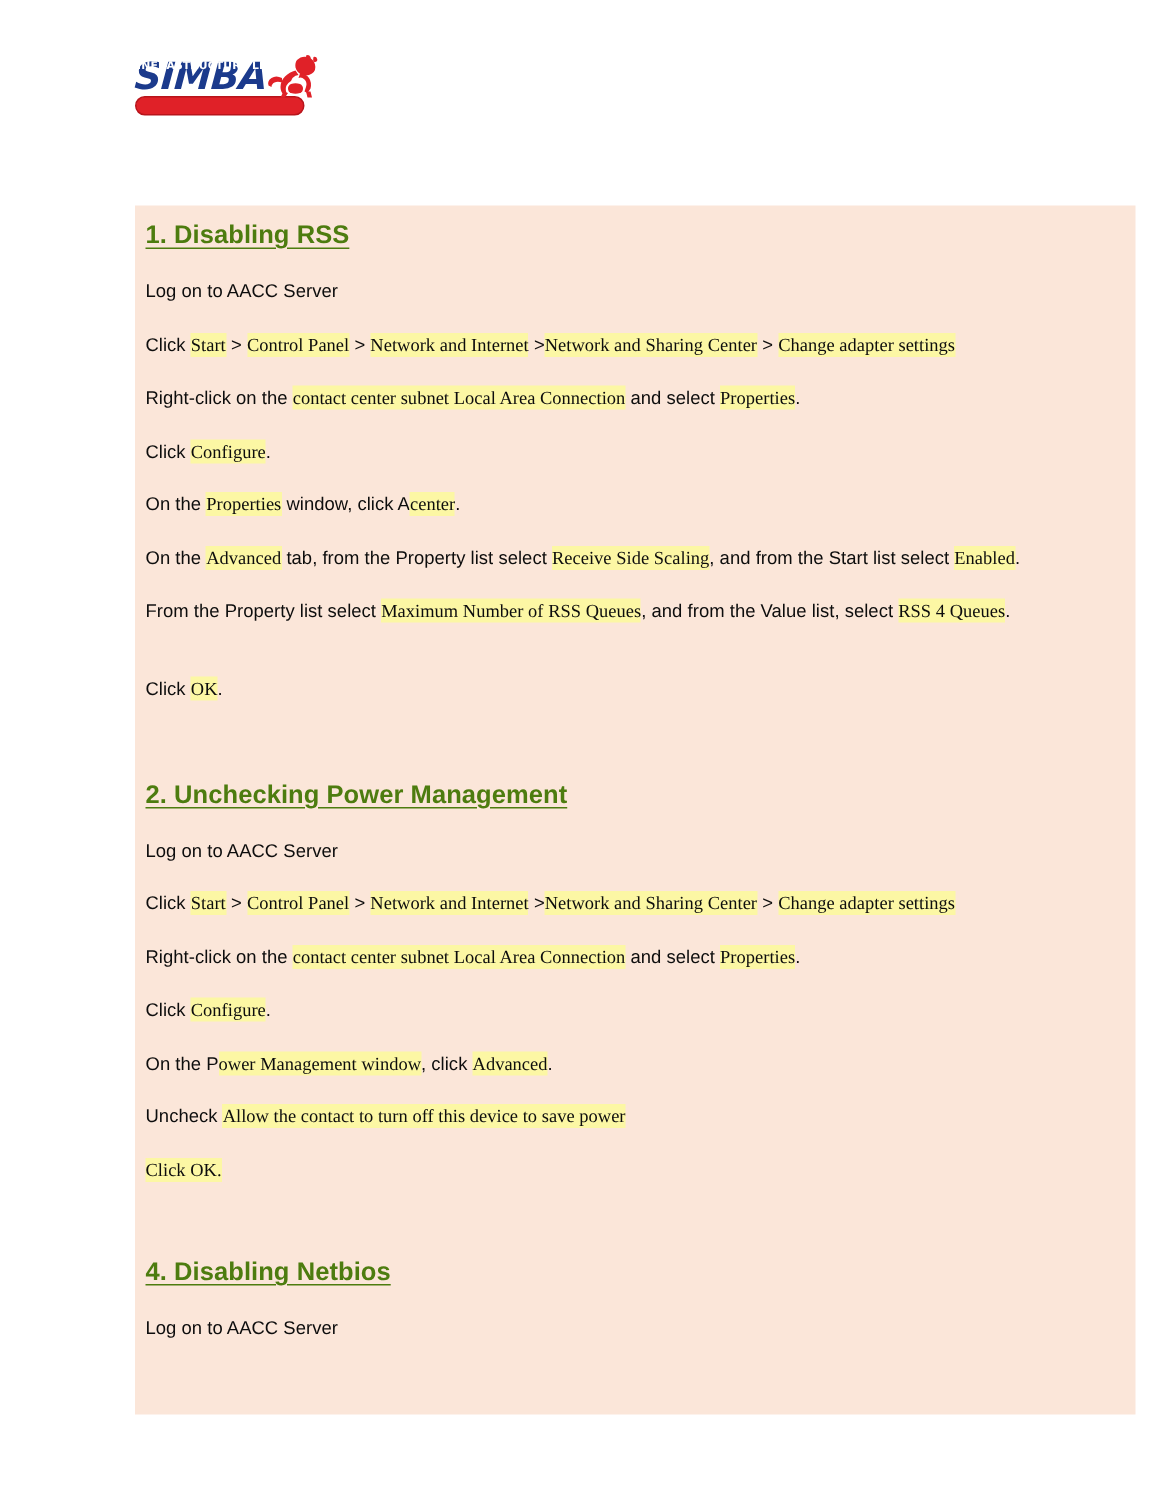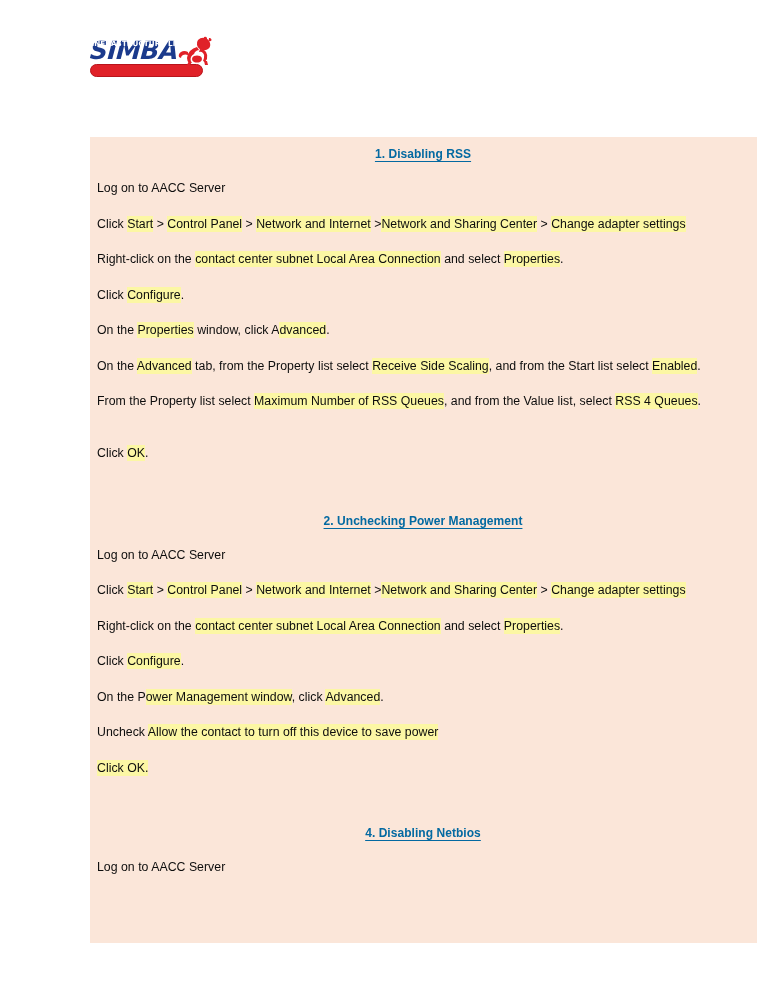--- a/index.html
+++ b/index.html
@@ -87,43 +87,43 @@
     box-sizing: border-box;
     padding: 0;
   }
 
   .inner {
     padding: 0 8px 0 7px;
   }
 
   
   .sec-title {
-    font-size: 12px;
+    font-size: 17px;
     font-weight: bold;
-    color: #0369a1;
+    color: #4d7c0f;
     text-decoration: underline;
     text-underline-offset: 2.5px;
     letter-spacing: 0.05px;
     margin: 0;
     padding: 0;
-    text-align: center;
   }
   .para {
     font-size: 12.3px;
     color: #0d0d0d;
     line-height: 16.5px;
     letter-spacing: 0.02px;
     margin: 0;
     padding: 0;
   }
   mark {
     background: #fcf7a4;
     color: #0d0d0d;
     padding: 1px 0 1px 0;
     border-radius: 0;
+    font-family: Liberation Serif, serif;
   }
 
   .topspace { height: 10px; }
 </style>
 </head>
 <body>
 
 <div class="logo-area">
   <div class="logo-box">
     <div class="logo-wordmark">SIMBA</div>
@@ -154,21 +154,21 @@
         <div class="sec-title">1. Disabling RSS</div>
         <div style="height: 19px;"></div>
         <div class="para"><span>Log on to AACC Server</span></div>
         <div style="height: 19px;"></div>
         <div class="para"><span>Click </span><mark>Start</mark><span> &gt; </span><mark>Control Panel</mark><span> &gt; </span><mark>Network and Internet</mark><span> &gt;</span><mark>Network and Sharing Center</mark><span> &gt; </span><mark>Change adapter settings</mark></div>
         <div style="height: 19px;"></div>
         <div class="para"><span>Right-click on the </span><mark>contact center subnet Local Area Connection</mark><span> and select </span><mark>Properties</mark><span>.</span></div>
         <div style="height: 19px;"></div>
         <div class="para"><span>Click </span><mark>Configure</mark><span>.</span></div>
         <div style="height: 19px;"></div>
-        <div class="para"><span>On the </span><mark>Properties</mark><span> window, click A</span><mark>dvanced</mark><span>.</span></div>
+        <div class="para"><span>On the </span><mark>Properties</mark><span> window, click A</span><mark>center</mark><span>.</span></div>
         <div style="height: 19px;"></div>
         <div class="para"><span>On the </span><mark>Advanced</mark><span> tab, from the Property list select </span><mark>Receive Side Scaling</mark><span>, and from the Start list select </span><mark>Enabled</mark><span>.</span></div>
         <div style="height: 19px;"></div>
         <div class="para"><span>From the Property list select </span><mark>Maximum Number of RSS Queues</mark><span>, and from the Value list, select </span><mark>RSS 4 Queues</mark><span>.</span></div>
         <div style="height: 19px;"></div>
         <div class="para"><br><span>Click </span><mark>OK</mark><span>.</span></div>
         <div style="height: 52px;"></div>
         <div class="sec-title">2. Unchecking Power Management</div>
         <div style="height: 19px;"></div>
         <div class="para"><span>Log on to AACC Server</span></div>

